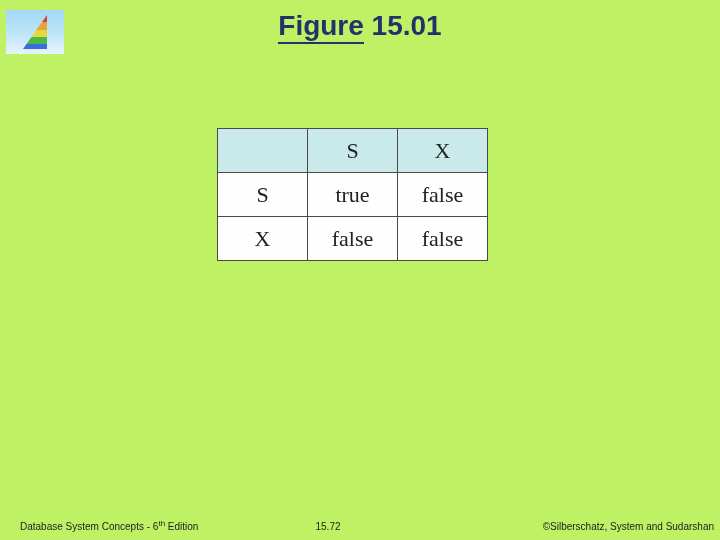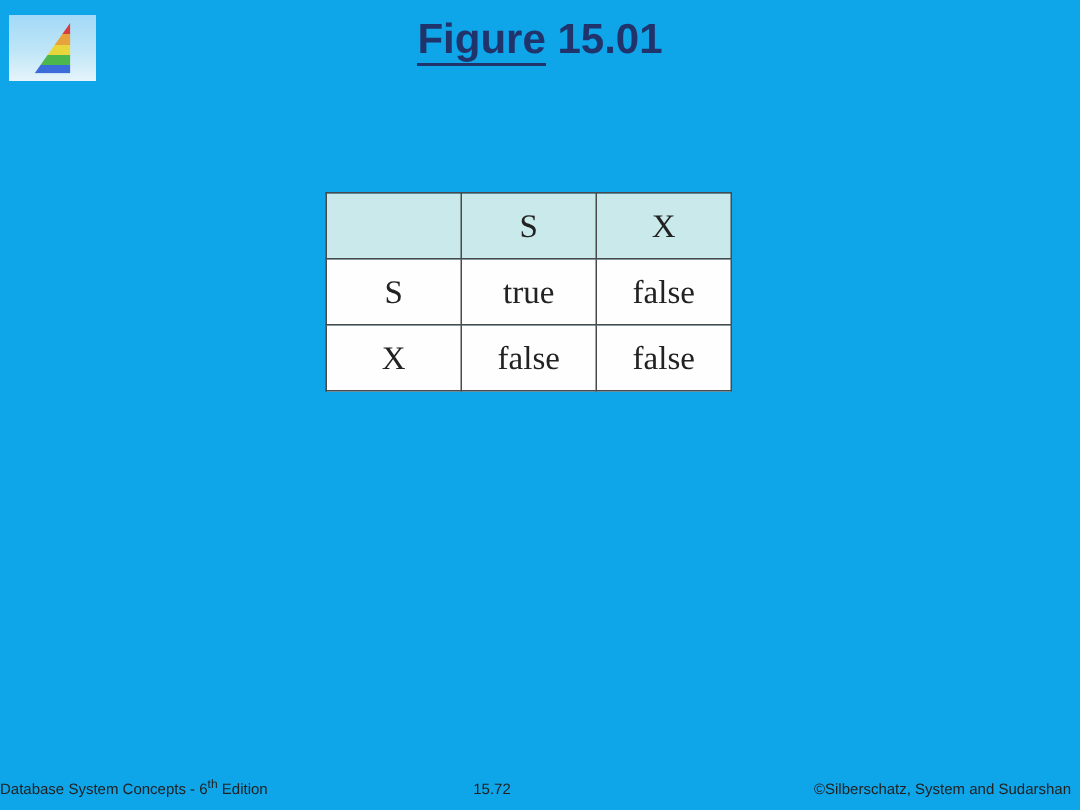--- a/index.html
+++ b/index.html
@@ -1,17 +1,17 @@
 <!DOCTYPE html>
 <html><head>
 <meta charset="utf-8">
 <style>
   * { box-sizing: border-box; margin: 0; padding: 0; }
   html, body { width: 720px; height: 540px; font-family: Arial, Helvetica, sans-serif; background: #fff; overflow: hidden; }
-  .slide { position: relative; width: 720px; height: 540px; background: #0ea5e9; }
+  .slide { position: relative; width: 720px; height: 540px; background: #bef264; }
 
   .logo {
     position: absolute;
     top: 10px; left: 6px;
     width: 58px; height: 44px;
     background: linear-gradient(to bottom,#a3d9f7 0%,#bfe6f7 55%,#e6f4fb 100%);
     display: flex; align-items: center; justify-content: center;
   }
   .sail {
     width: 24px; height: 34px;
@@ -48,21 +48,21 @@
   }
   .figure .hd { background: #c9e9ea; }
   .figure .corner { background: #c9e9ea; }
 
   .footer {
     position: absolute;
     bottom: 8px; left: 0; width: 720px;
     font-size: 10px;
     color: #222;
   }
-  .footer-left { position: absolute; left: 0; bottom: 0; }
+  .footer-left { position: absolute; left: 20px; bottom: 0; }
   .footer-left sup { font-size: 8px; }
   .footer-center { position: absolute; left: 0; width: 608px; text-align: center; bottom: 0; padding-left: 48px; }
   .footer-right { position: absolute; right: 6px; bottom: 0; }
 </style>
 </head>
 <body>
 
 <div class="slide">
 
   <div class="logo">

